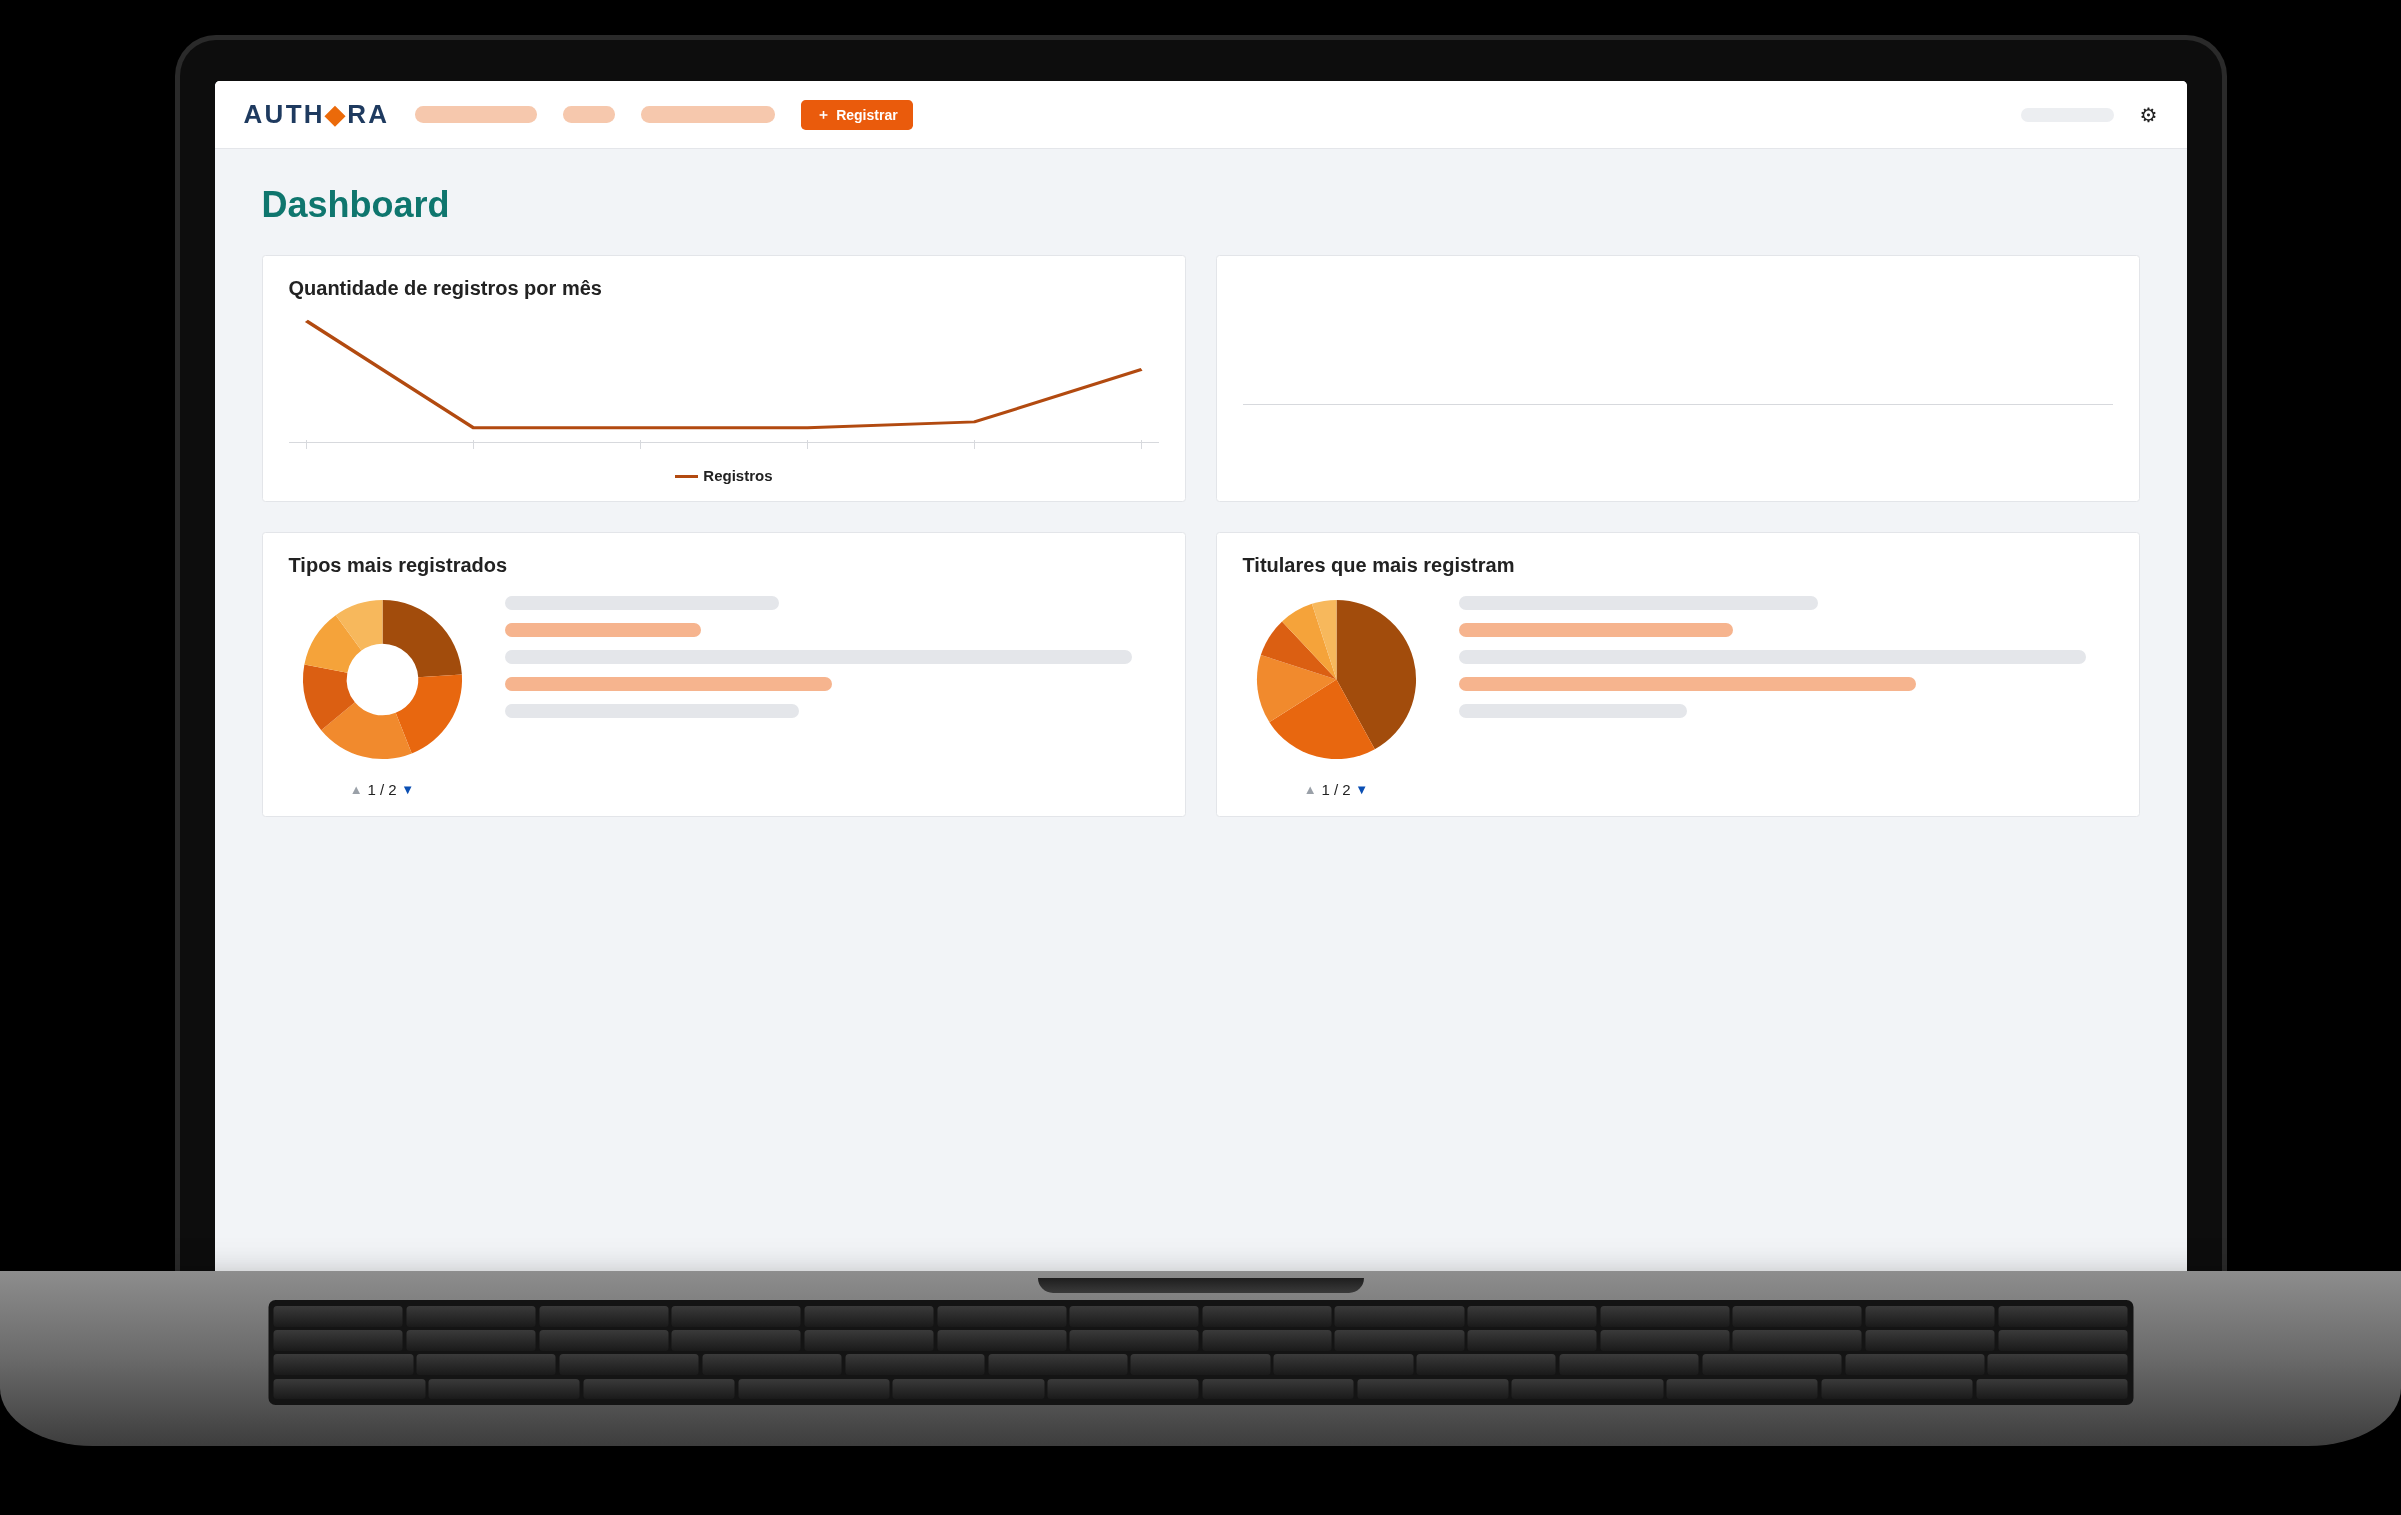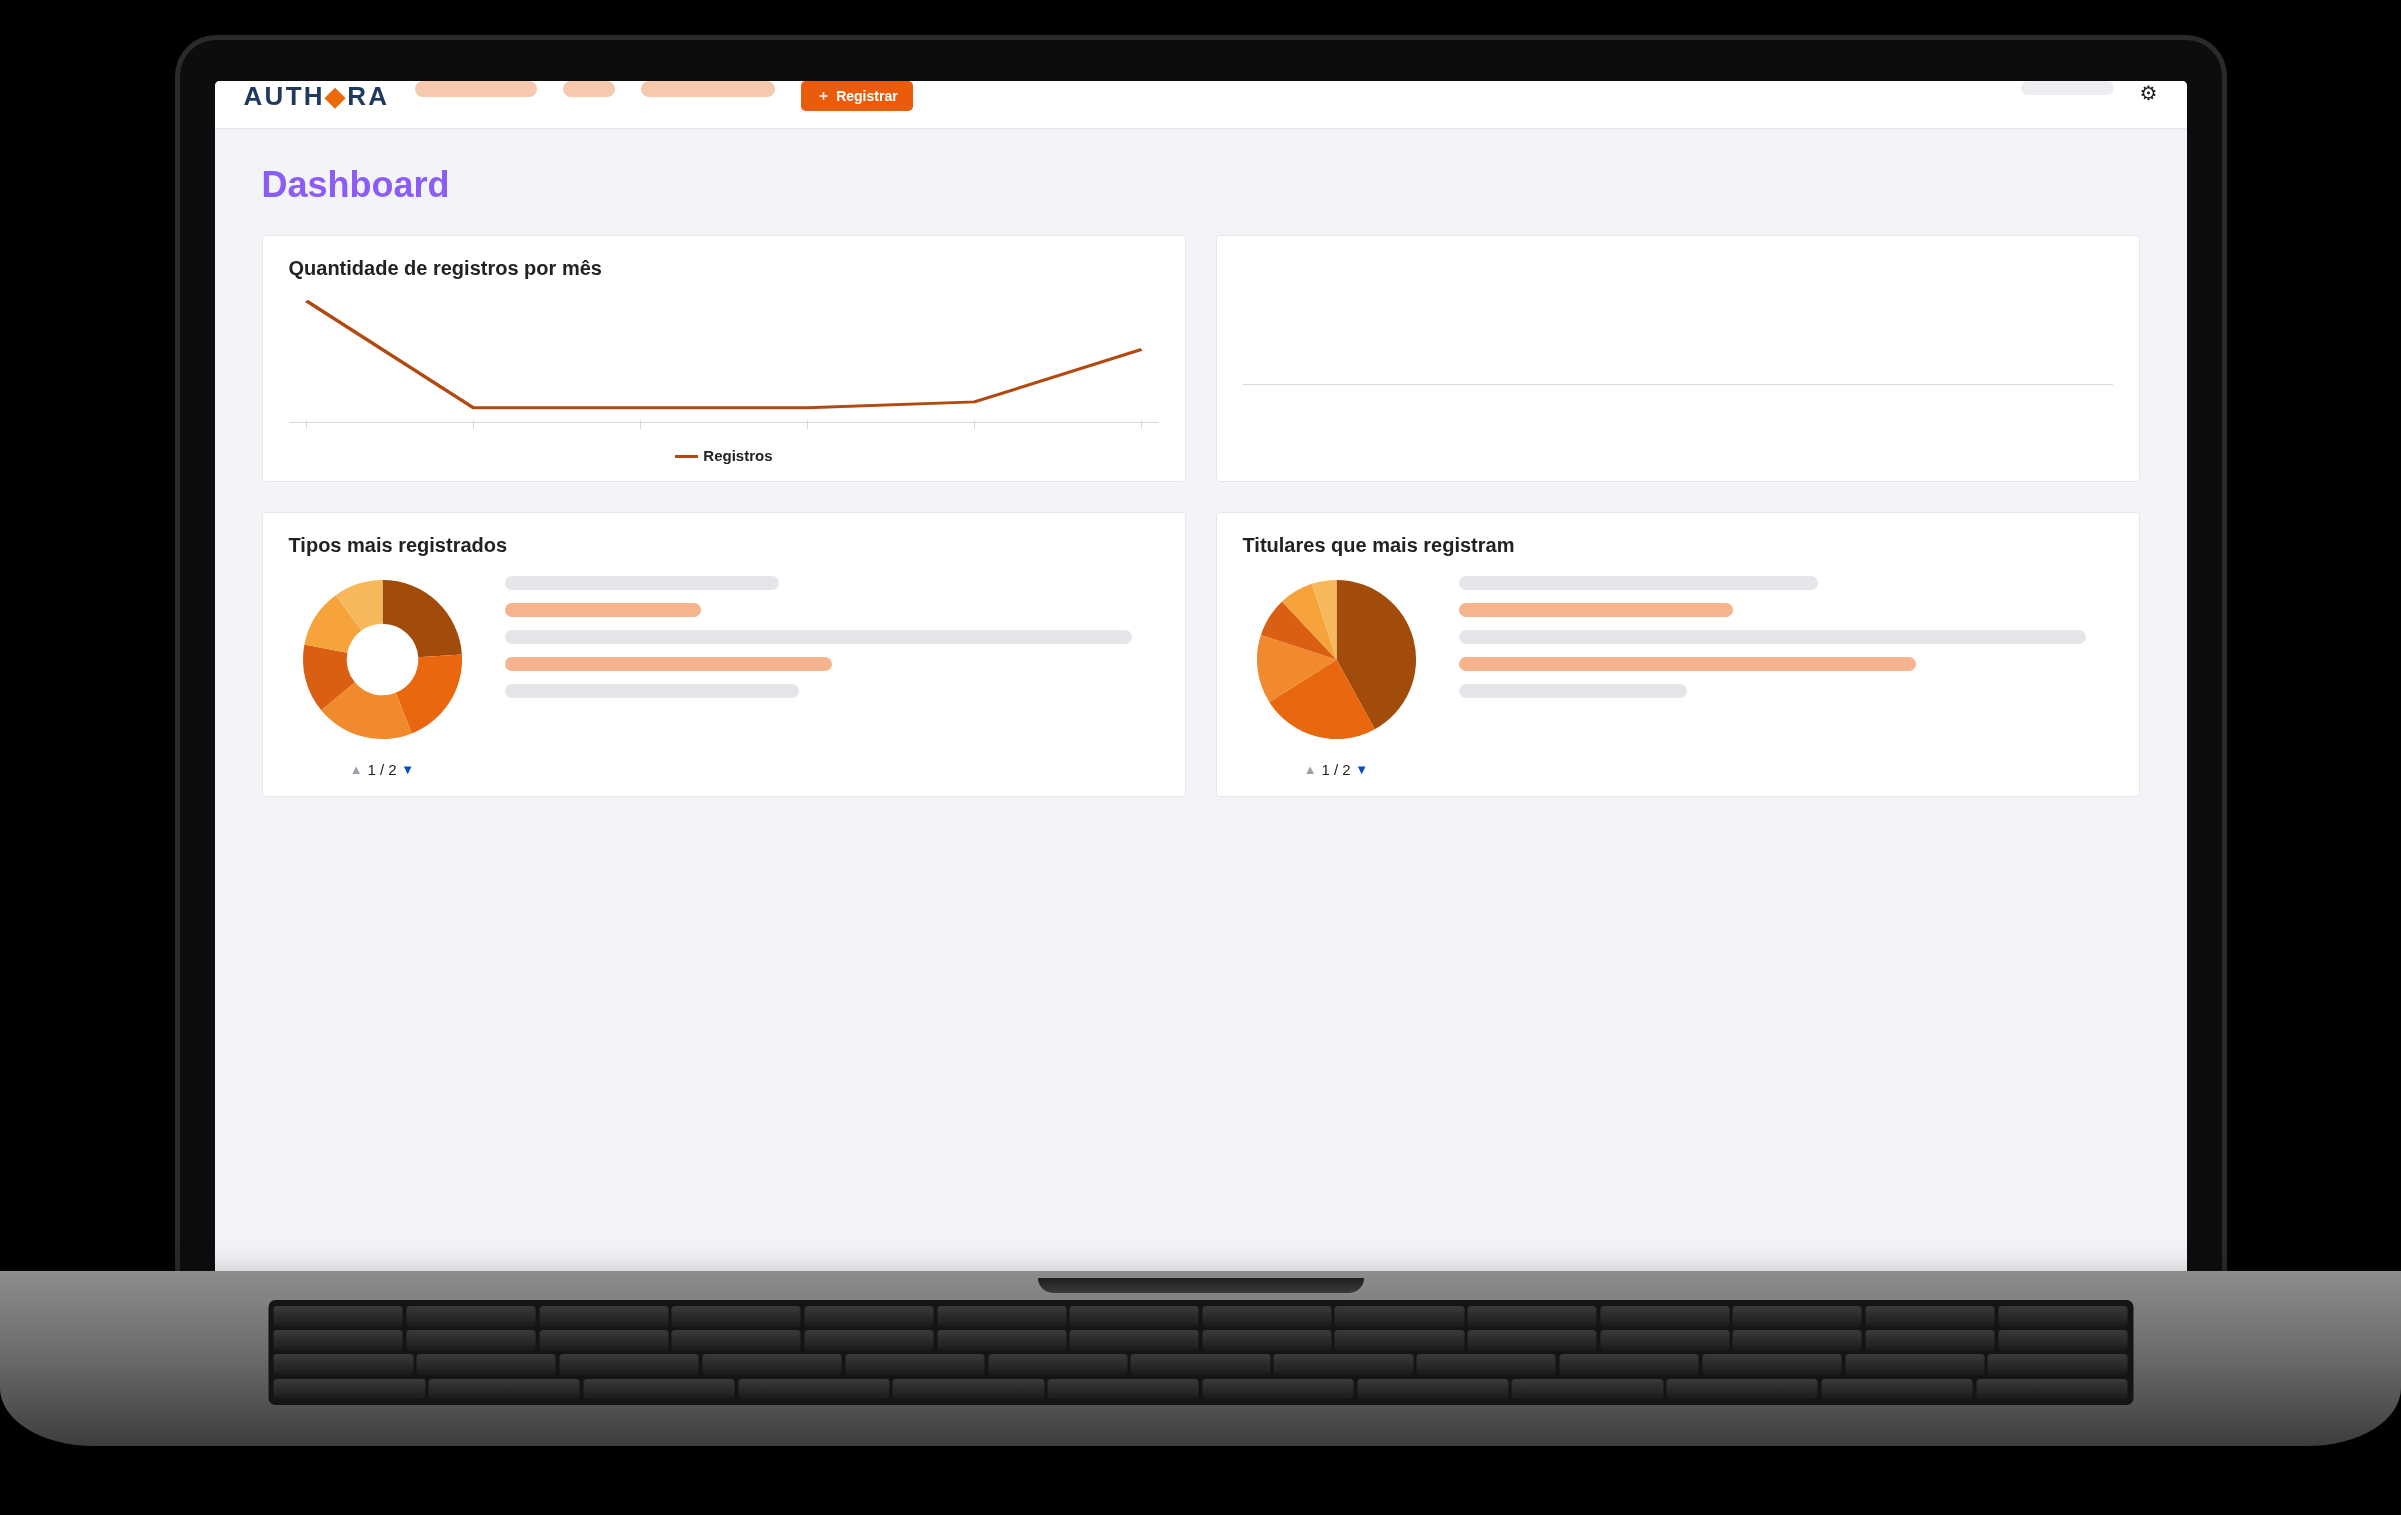--- a/index.html
+++ b/index.html
@@ -64,24 +64,25 @@
   }
   .krow { display: flex; gap: 3.5px; flex: 1; }
   .krow span {
     flex: 1;
     background: linear-gradient(#3a3a3a,#1a1a1a);
     border-radius: 3.5px;
   }
 
   
   .topbar {
-    height: 48px;
+    height: 68px;
     background: #fff;
     border-bottom: 0.6px solid #e4e6ea;
     display: flex;
+    align-items: center;
     padding: 0 29px;
     gap: 26px;
   }
   .logo {
     font-size: 26px;
     font-weight: 700;
     letter-spacing: 2.3px;
     color: #1e3a5f;
     white-space: nowrap;
   }
@@ -107,21 +108,21 @@
     cursor: pointer;
   }
   .spacer { flex: 1; }
   .userpill {
     width: 93px; height: 14px; border-radius: 7px; background: #eceef1;
   }
   .gear { font-size: 20px; color: #222; cursor: pointer; }
 
   
   .page { padding: 35px 47px; }
-  .page h1 { font-size: 36px; font-weight: 700; color: #8b5cf6; margin-bottom: 29px; }
+  .page h1 { font-size: 36px; font-weight: 700; color: #0f766e; margin-bottom: 29px; }
   .grid {
     display: grid;
     grid-template-columns: 1fr 1fr;
     gap: 30px;
   }
   .card {
     background: #fff;
     border: 0.6px solid #e3e5e9;
     border-radius: 3.5px;
     padding: 21px 26px 17.5px;

